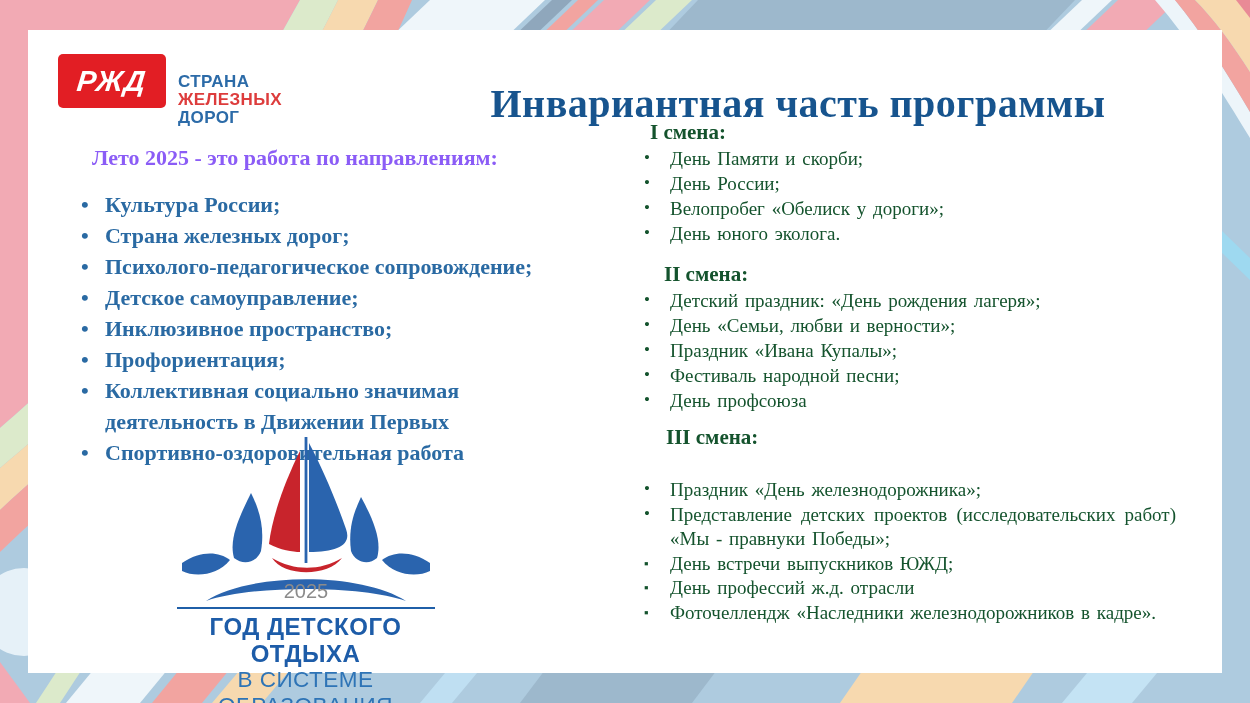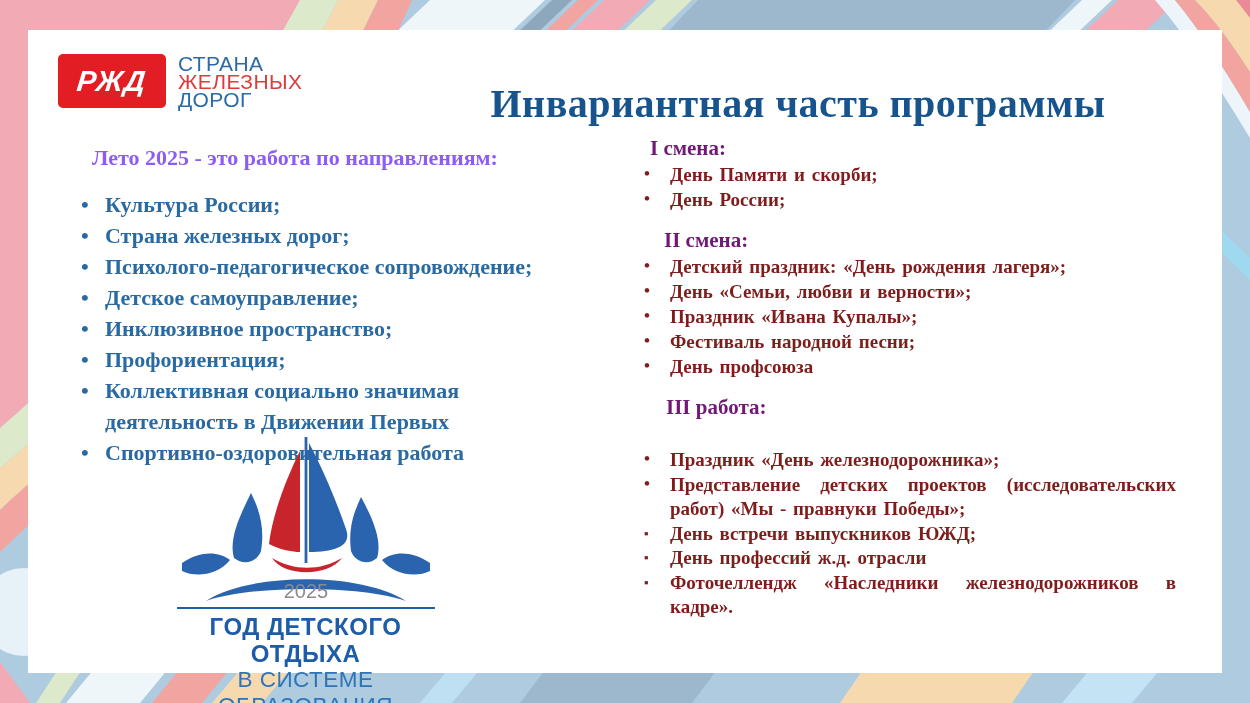--- a/index.html
+++ b/index.html
@@ -16,22 +16,22 @@
   .brand{position:absolute;left:30px;top:24px;display:flex;align-items:flex-start;}
   .rzd-box{
     width:108px;height:54px;background:#E21E24;border-radius:5px;
     display:flex;align-items:center;justify-content:center;
   }
   .rzd-box span{
     color:#fff;font-family:"Liberation Sans",sans-serif;font-weight:bold;
     font-style:italic;font-size:29px;letter-spacing:1px;transform:skewX(-6deg);
   }
   .wordmark{
-    margin-left:12px;font-family:"Liberation Sans",sans-serif;font-weight:normal;
-    font-size:21px;line-height:18px;letter-spacing:.4px;margin-top:1px;
+    margin-left:12px;font-family:"Liberation Sans",sans-serif;font-weight:bold;
+    font-size:17px;line-height:18px;letter-spacing:.4px;margin-top:19px;
   }
   .wm-blue{color:#2C6BA8;} .wm-red{color:#DD3C3C;}
   
   .slide-title{
     position:absolute;left:380px;top:22px;width:780px;text-align:center;
     font-size:40px;font-weight:bold;color:#17548E;letter-spacing:.5px;margin-top:28px;
   }
   
   .dir-head{
     position:absolute;left:64px;top:115px;width:560px;
@@ -40,28 +40,28 @@
   .dirs{
     position:absolute;left:40px;top:155px;width:462px;
     list-style:none;margin:4px;padding:0;
     color:#2A6AA3;font-size:22px;font-weight:bold;line-height:31px;
   }
   .dirs li{position:relative;padding-left:33px;}
   .dirs li::before{content:"•";position:absolute;left:9px;top:0;}
   
   .shifts{position:absolute;left:608px;top:90px;width:562px;}
   .shift-title{
-    color:#701a75;font-size:21px;font-weight:bold;line-height:24px;
-    margin:16px 0 2px 14px;
+    color:#14532d;font-size:21px;font-weight:bold;line-height:24px;
+    margin:0 0 2px 14px;
   }
   .shift-title.ind2{margin-left:28px;}
   .shift-title.ind3{margin-left:30px;}
   .shift-list{
     list-style:none;margin:0 0 16px 0;padding:0;width:540px;
-    color:#7f1d1d;font-size:19px;font-weight:bold;line-height:25px;
+    color:#14532d;font-size:19px;font-weight:normal;line-height:25px;
     text-align:justify;word-spacing:2px;
   }
   .shift-list.gap2{margin-bottom:12px;}
   .shift-list.last{margin-bottom:0;line-height:24.5px;margin-top:29px;}
   .shift-list li{position:relative;padding-left:34px;}
   .shift-list li::before{content:"•";position:absolute;left:8px;top:-1px;font-size:17px;}
   .shift-list li.sq::before{content:"▪";font-size:13px;top:0;}
   
   .camp{position:absolute;left:125px;top:405px;width:305px;text-align:center;
         font-family:"Liberation Sans",sans-serif;}
@@ -133,32 +133,34 @@
     <li>Профориентация;</li>
     <li>Коллективная социально значимая деятельность в Движении Первых</li>
     <li>Спортивно-оздоровительная работа</li>
   </ul>
 
   <div class="shifts">
     <div class="shift-title">I смена:</div>
     <ul class="shift-list">
       <li>День Памяти и скорби;</li>
       <li>День России;</li>
+      <li>Велопробег «Обелиск  у дороги»;</li>
+      <li>День юного эколога.</li>
     </ul>
 
     <div class="shift-title ind2">II  смена:</div>
     <ul class="shift-list gap2">
       <li>Детский праздник: «День рождения лагеря»;</li>
       <li>День «Семьи, любви и верности»;</li>
       <li>Праздник «Ивана Купалы»;</li>
       <li>Фестиваль народной песни;</li>
       <li>День профсоюза</li>
     </ul>
 
-    <div class="shift-title ind3">III работа:</div>
+    <div class="shift-title ind3">III смена:</div>
     <ul class="shift-list last">
       <li>Праздник «День железнодорожника»;</li>
       <li>Представление детских проектов (исследовательских работ) «Мы - правнуки Победы»;</li>
       <li class="sq">День встречи выпускников ЮЖД;</li>
       <li class="sq">День профессий ж.д. отрасли</li>
       <li class="sq">Фоточеллендж «Наследники железнодорожников в кадре».</li>
     </ul>
   </div>
 
   <div class="camp">

